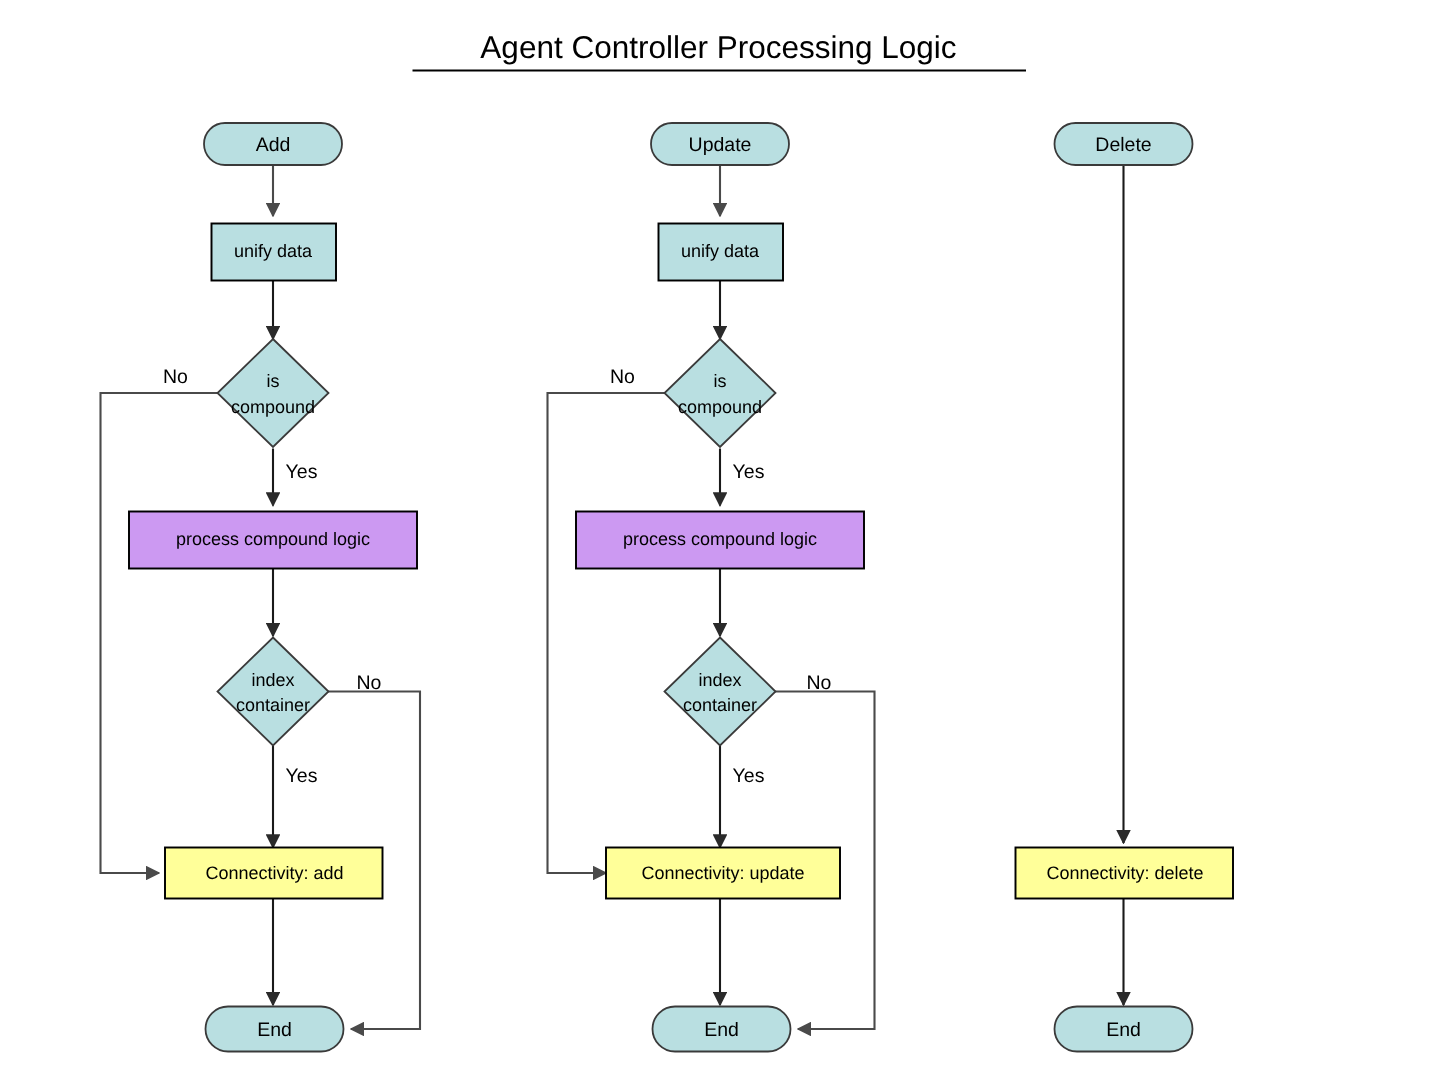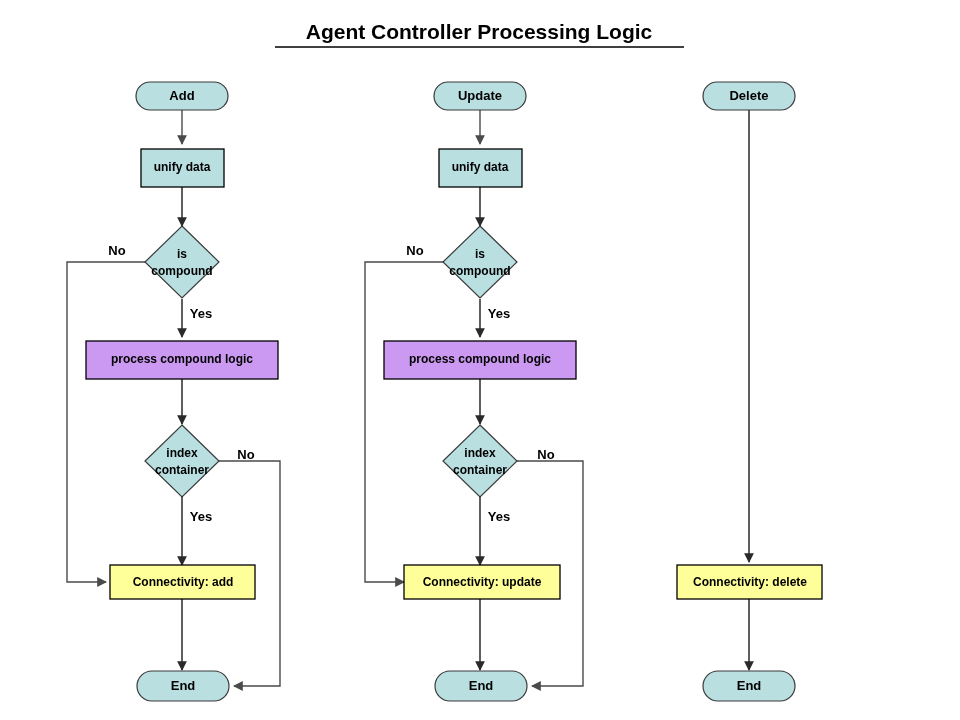--- a/index.html
+++ b/index.html
@@ -12,21 +12,20 @@
     width: 960px;
     height: 720px;
     font-family: "Liberation Sans", sans-serif;
     overflow: hidden;
   }
   #canvas {
     position: relative;
     width: 960px;
     height: 720px;
     background: #ffffff;
-    font-weight: bold;
   }
   #diagram-svg {
     position: absolute;
     left: 0;
     top: 0;
     width: 960px;
     height: 720px;
   }
   .diagram-title {
     font-size: 21px;

